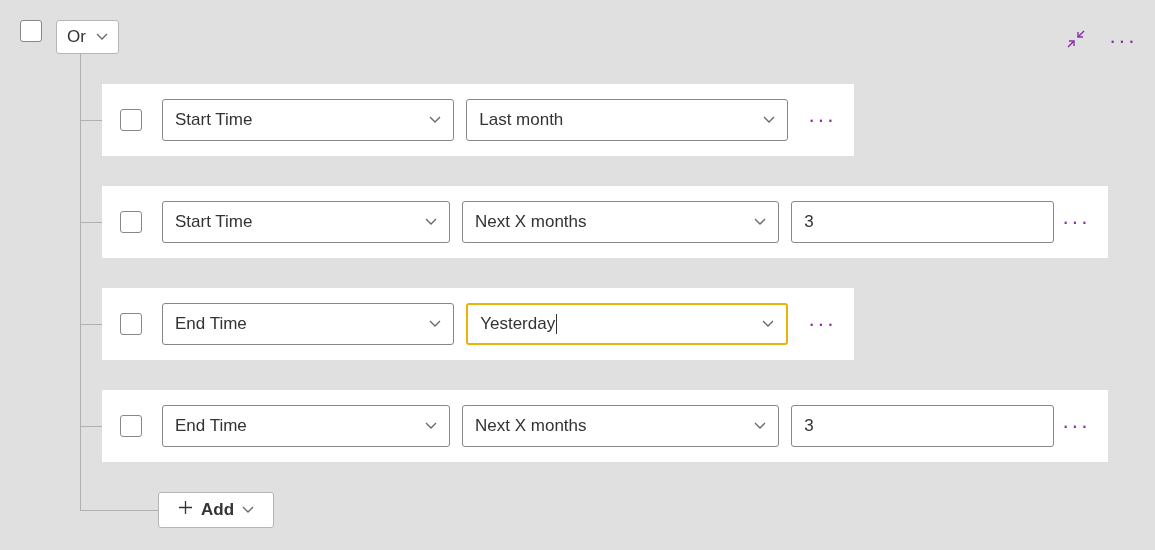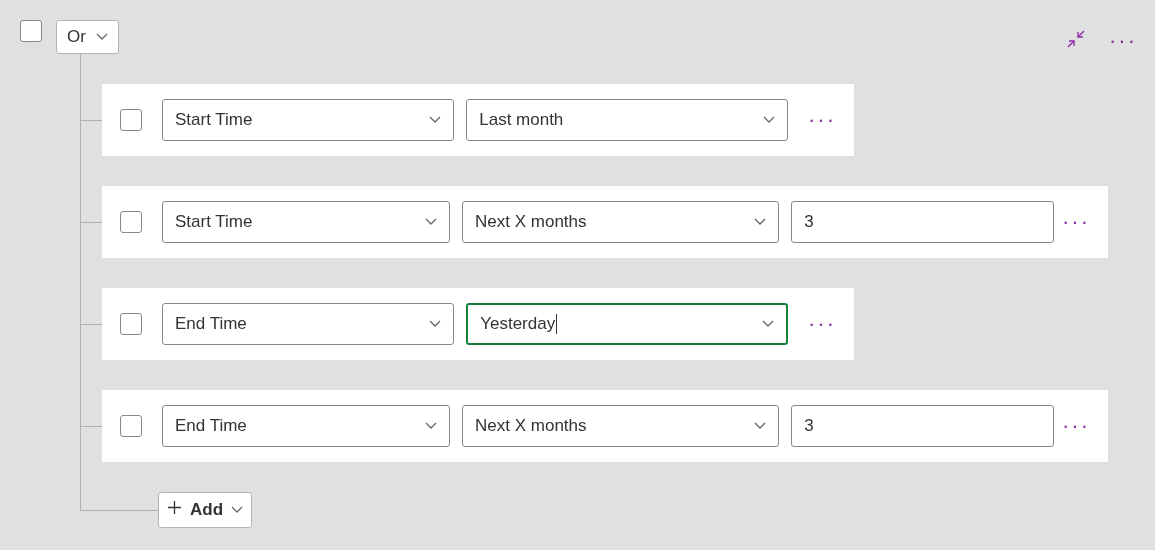--- a/index.html
+++ b/index.html
@@ -108,21 +108,21 @@
       background: #fff;
       border-radius: 3px;
       height: 42px;
       padding: 0 12px;
       cursor: pointer;
       color: #333;
       font-size: 17px;
       margin-right: 12px;
     }
     .combobox.focused {
-      border: 2px solid #15803d;
+      border: 2px solid #eab308;
     }
     .combobox .text {
       overflow: hidden;
       white-space: nowrap;
     }
     .field-box { width: 296px; text-align: center; }
     .operator-box { width: 326px; }
     .value-box {
       border: 1px solid #888;
       background: #fff;
@@ -146,21 +146,21 @@
       margin-left: 56px;
       display: inline-block;
     }
     .add-btn {
       display: inline-flex;
       align-items: center;
       gap: 8px;
       background: #fff;
       border: 1px solid #b5b5b5;
       border-radius: 3px;
-      padding: 7px 8px;
+      padding: 7px 19px;
       cursor: pointer;
       font-size: 17px;
       color: #333;
     }
     .plus-icon svg { width: 15px; height: 15px; }
     .tree-trunk {
       position: absolute;
       left: -22px;
       top: -530px;
       bottom: 18px;

